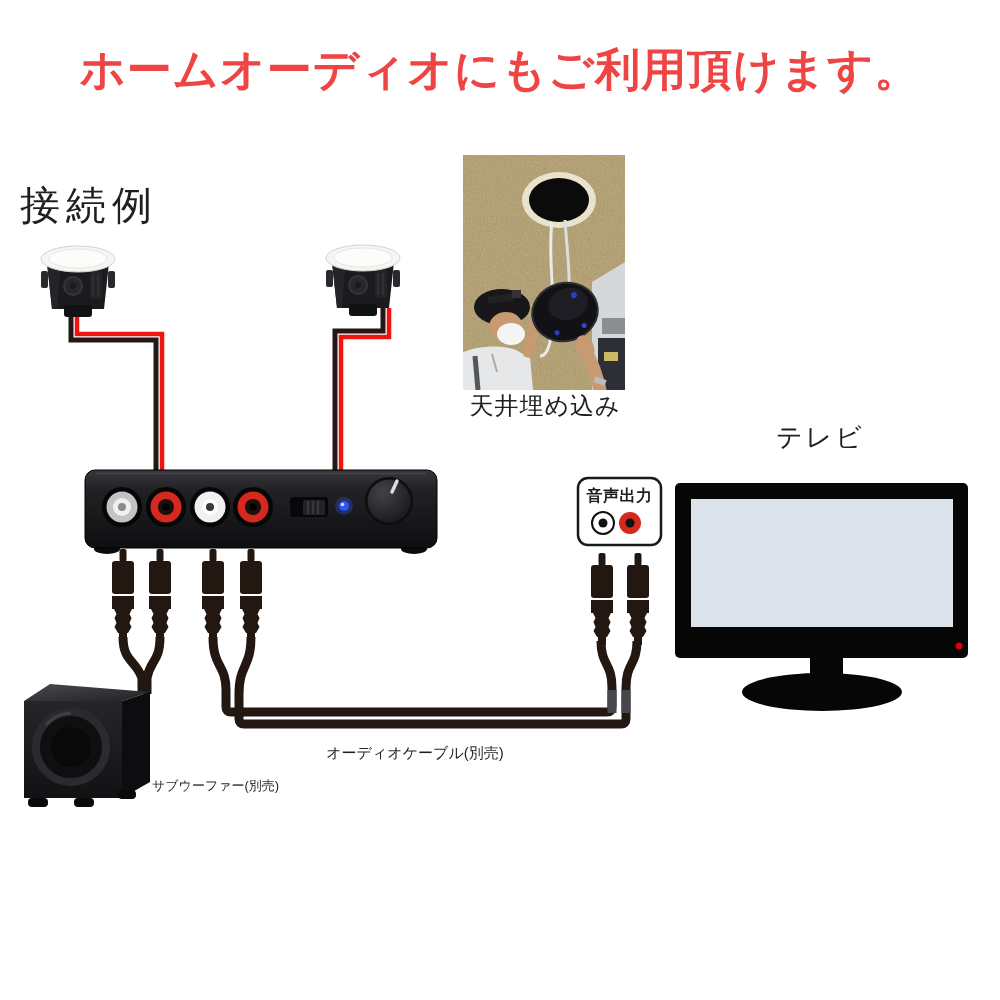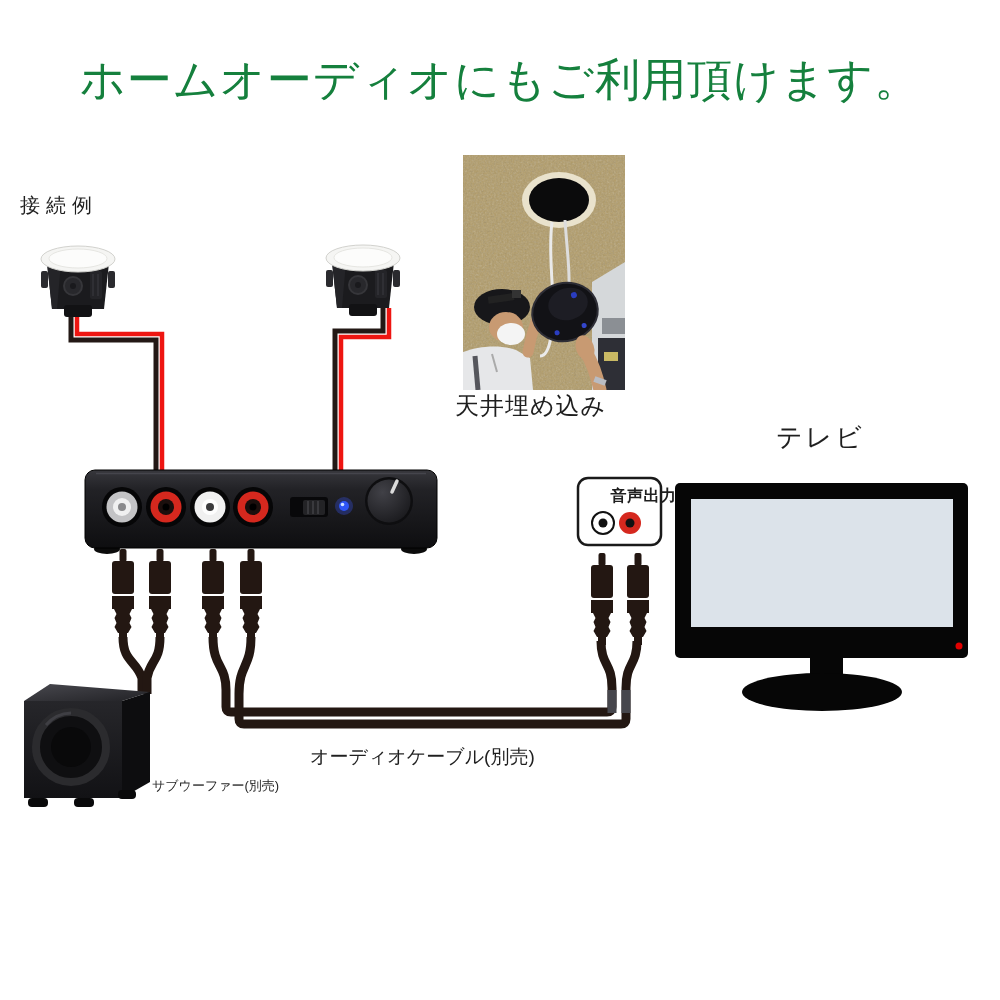--- a/index.html
+++ b/index.html
@@ -1,27 +1,27 @@
 <!DOCTYPE html>
 <html><head>
 <meta charset="utf-8">
 <style>
   html,body{margin:0;padding:0;background:#fff;}
   .stage{position:relative;width:1000px;height:1000px;background:#fff;overflow:hidden;
          font-family:"Liberation Sans","DejaVu Sans",sans-serif;}
   .stage svg{position:absolute;left:0;top:0;}
   .lbl{position:absolute;color:#1f1f1f;white-space:nowrap;}
-  .title{left:0;right:0;top:50px;text-align:center;font-size:45px;font-weight:normal;
-         letter-spacing:1px;color:#15803d;}
-  .connection-example{left:20px;top:192px;font-size:20px;letter-spacing:6px;font-weight:500;}
-  .photo-caption{left:455px;top:390px;width:180px;text-align:left;font-size:24px;letter-spacing:1px;}
+  .title{left:0;right:0;top:40px;text-align:center;font-size:45px;font-weight:bold;
+         letter-spacing:1px;color:#ef4444;}
+  .connection-example{left:20px;top:178px;font-size:40px;letter-spacing:6px;font-weight:500;}
+  .photo-caption{left:455px;top:390px;width:180px;text-align:center;font-size:24px;letter-spacing:1px;}
   .tv-label{left:776px;top:420px;font-size:26px;letter-spacing:3px;}
   .audio-output-label{left:578px;top:486px;width:83px;text-align:center;font-size:16px;
-                      font-weight:600;letter-spacing:.5px;margin-left:24px;}
-  .cable-label{left:310px;top:744px;width:210px;text-align:center;font-size:19px;}
+                      font-weight:600;letter-spacing:.5px;}
+  .cable-label{left:310px;top:744px;width:210px;text-align:center;font-size:15px;}
   .subwoofer-label{left:152px;top:777px;font-size:13px;}
 </style>
 </head>
 <body>
 
 <div class="stage">
 
 <svg width="1000" height="1000" viewBox="0 0 1000 1000">
   <defs>
     <linearGradient id="ampG" x1="0" y1="0" x2="0" y2="1">

